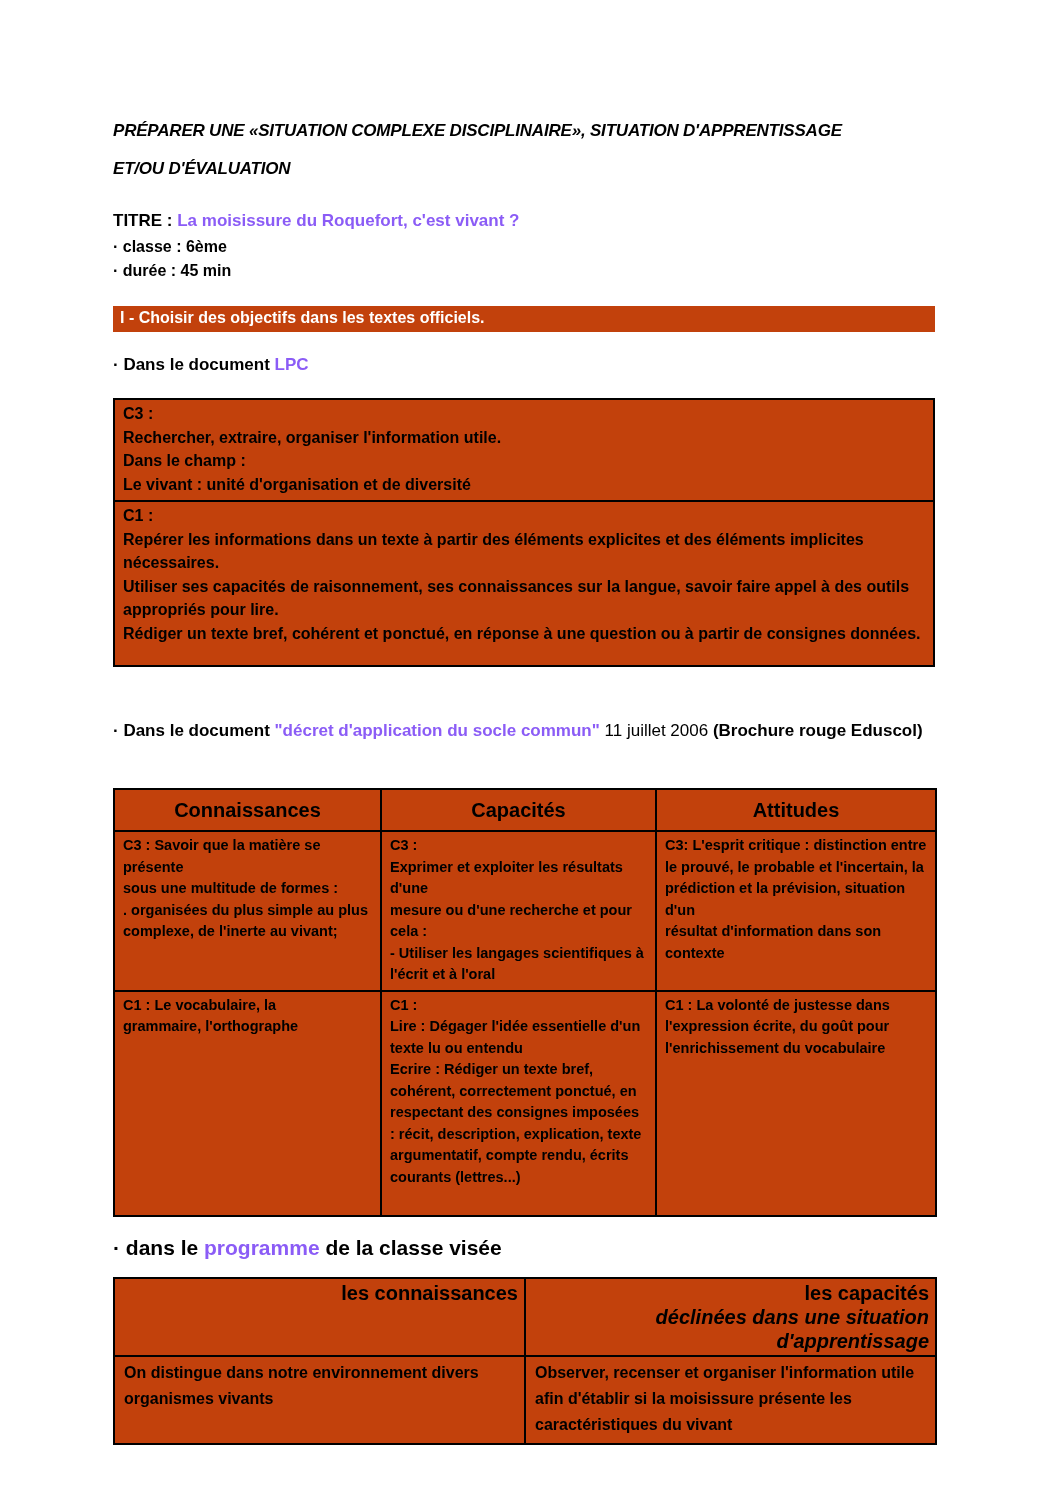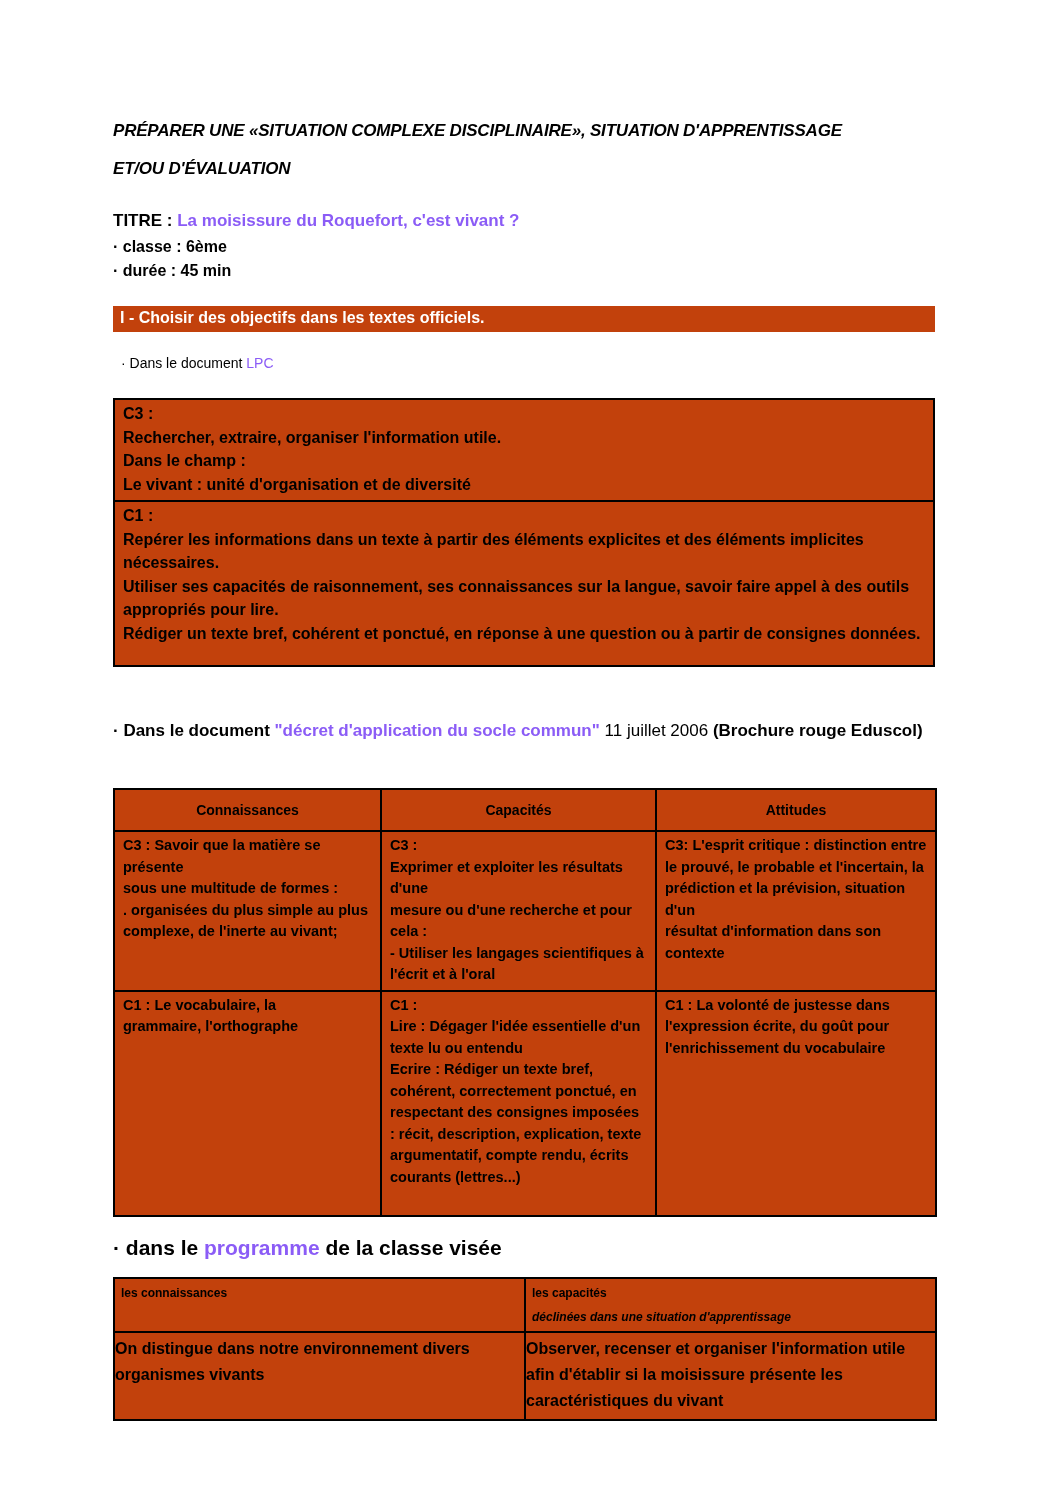--- a/index.html
+++ b/index.html
@@ -21,59 +21,59 @@
   .meta-classe { top:238px; font-size:16px; font-weight:bold; }
   .meta-duree  { top:262px; font-size:16px; font-weight:bold; }
 
   .banner {
     top:306px; height:26px;
     background:#c2410c; color:#ffffff;
     font-size:16px; font-weight:bold;
     padding:3px 0 0 7px;
   }
 
-  .lpc-line { top:355px; font-size:14px; font-weight:normal;margin-left:8px; }
+  .lpc-line { top:355px; font-size:17px; font-weight:bold; }
 
   table { border-collapse:collapse; table-layout:fixed; width:822px; }
   td, th { border:2px solid #000; vertical-align:top; background:#c2410c; }
 
   .lpc-table { top:398px; }
   .lpc-table td {
     font-size:16px; font-weight:bold; line-height:23.5px;
     padding:2px 8px 4px 8px;
   }
   .lpc-row-c3 td { height:99px; }
   .lpc-row-c1 td { height:165px; }
 
   .decret-line { top:712px; font-size:17px; font-weight:bold; line-height:38px; }
   .decret-line .date { font-weight:normal; }
 
   .socle-table { top:788px; }
   .socle-table th {
-    font-size:14px; font-weight:bold; text-align:center;
+    font-size:20px; font-weight:bold; text-align:center;
     padding:1px 4px; height:42px; vertical-align:middle;
   }
   .socle-table td {
     font-size:14.5px; font-weight:bold; line-height:21.5px;
     padding:3px 8px 4px 8px;
   }
   .socle-row-1 td { height:151px; }
   .socle-row-2 td { height:225px; }
 
   .programme-line { top:1236px; font-size:21px; font-weight:bold; }
 
   .prog-table { top:1277px; }
   .prog-table th {
-    font-size:12px; font-weight:bold; text-align:left;
+    font-size:20px; font-weight:bold; text-align:right;
     padding:2px 6px; height:50px; vertical-align:top; line-height:24px;
   }
   .prog-table th .italic-sub { font-style:italic; display:block; }
   .prog-table td {
     font-size:16px; font-weight:bold; line-height:26px;
-    padding:3px 8px 5px 0; height:88px;
+    padding:3px 8px 5px 9px; height:88px;
   }
 </style>
 </head>
 <body>
 
 <div class="page">
 
   <div class="block doc-title">
     <div><span>PRÉPARER UNE «SITUATION COMPLEXE DISCIPLINAIRE», </span><span>SITUATION D'APPRENTISSAGE</span></div>
     <div>ET/OU D'ÉVALUATION</div>

